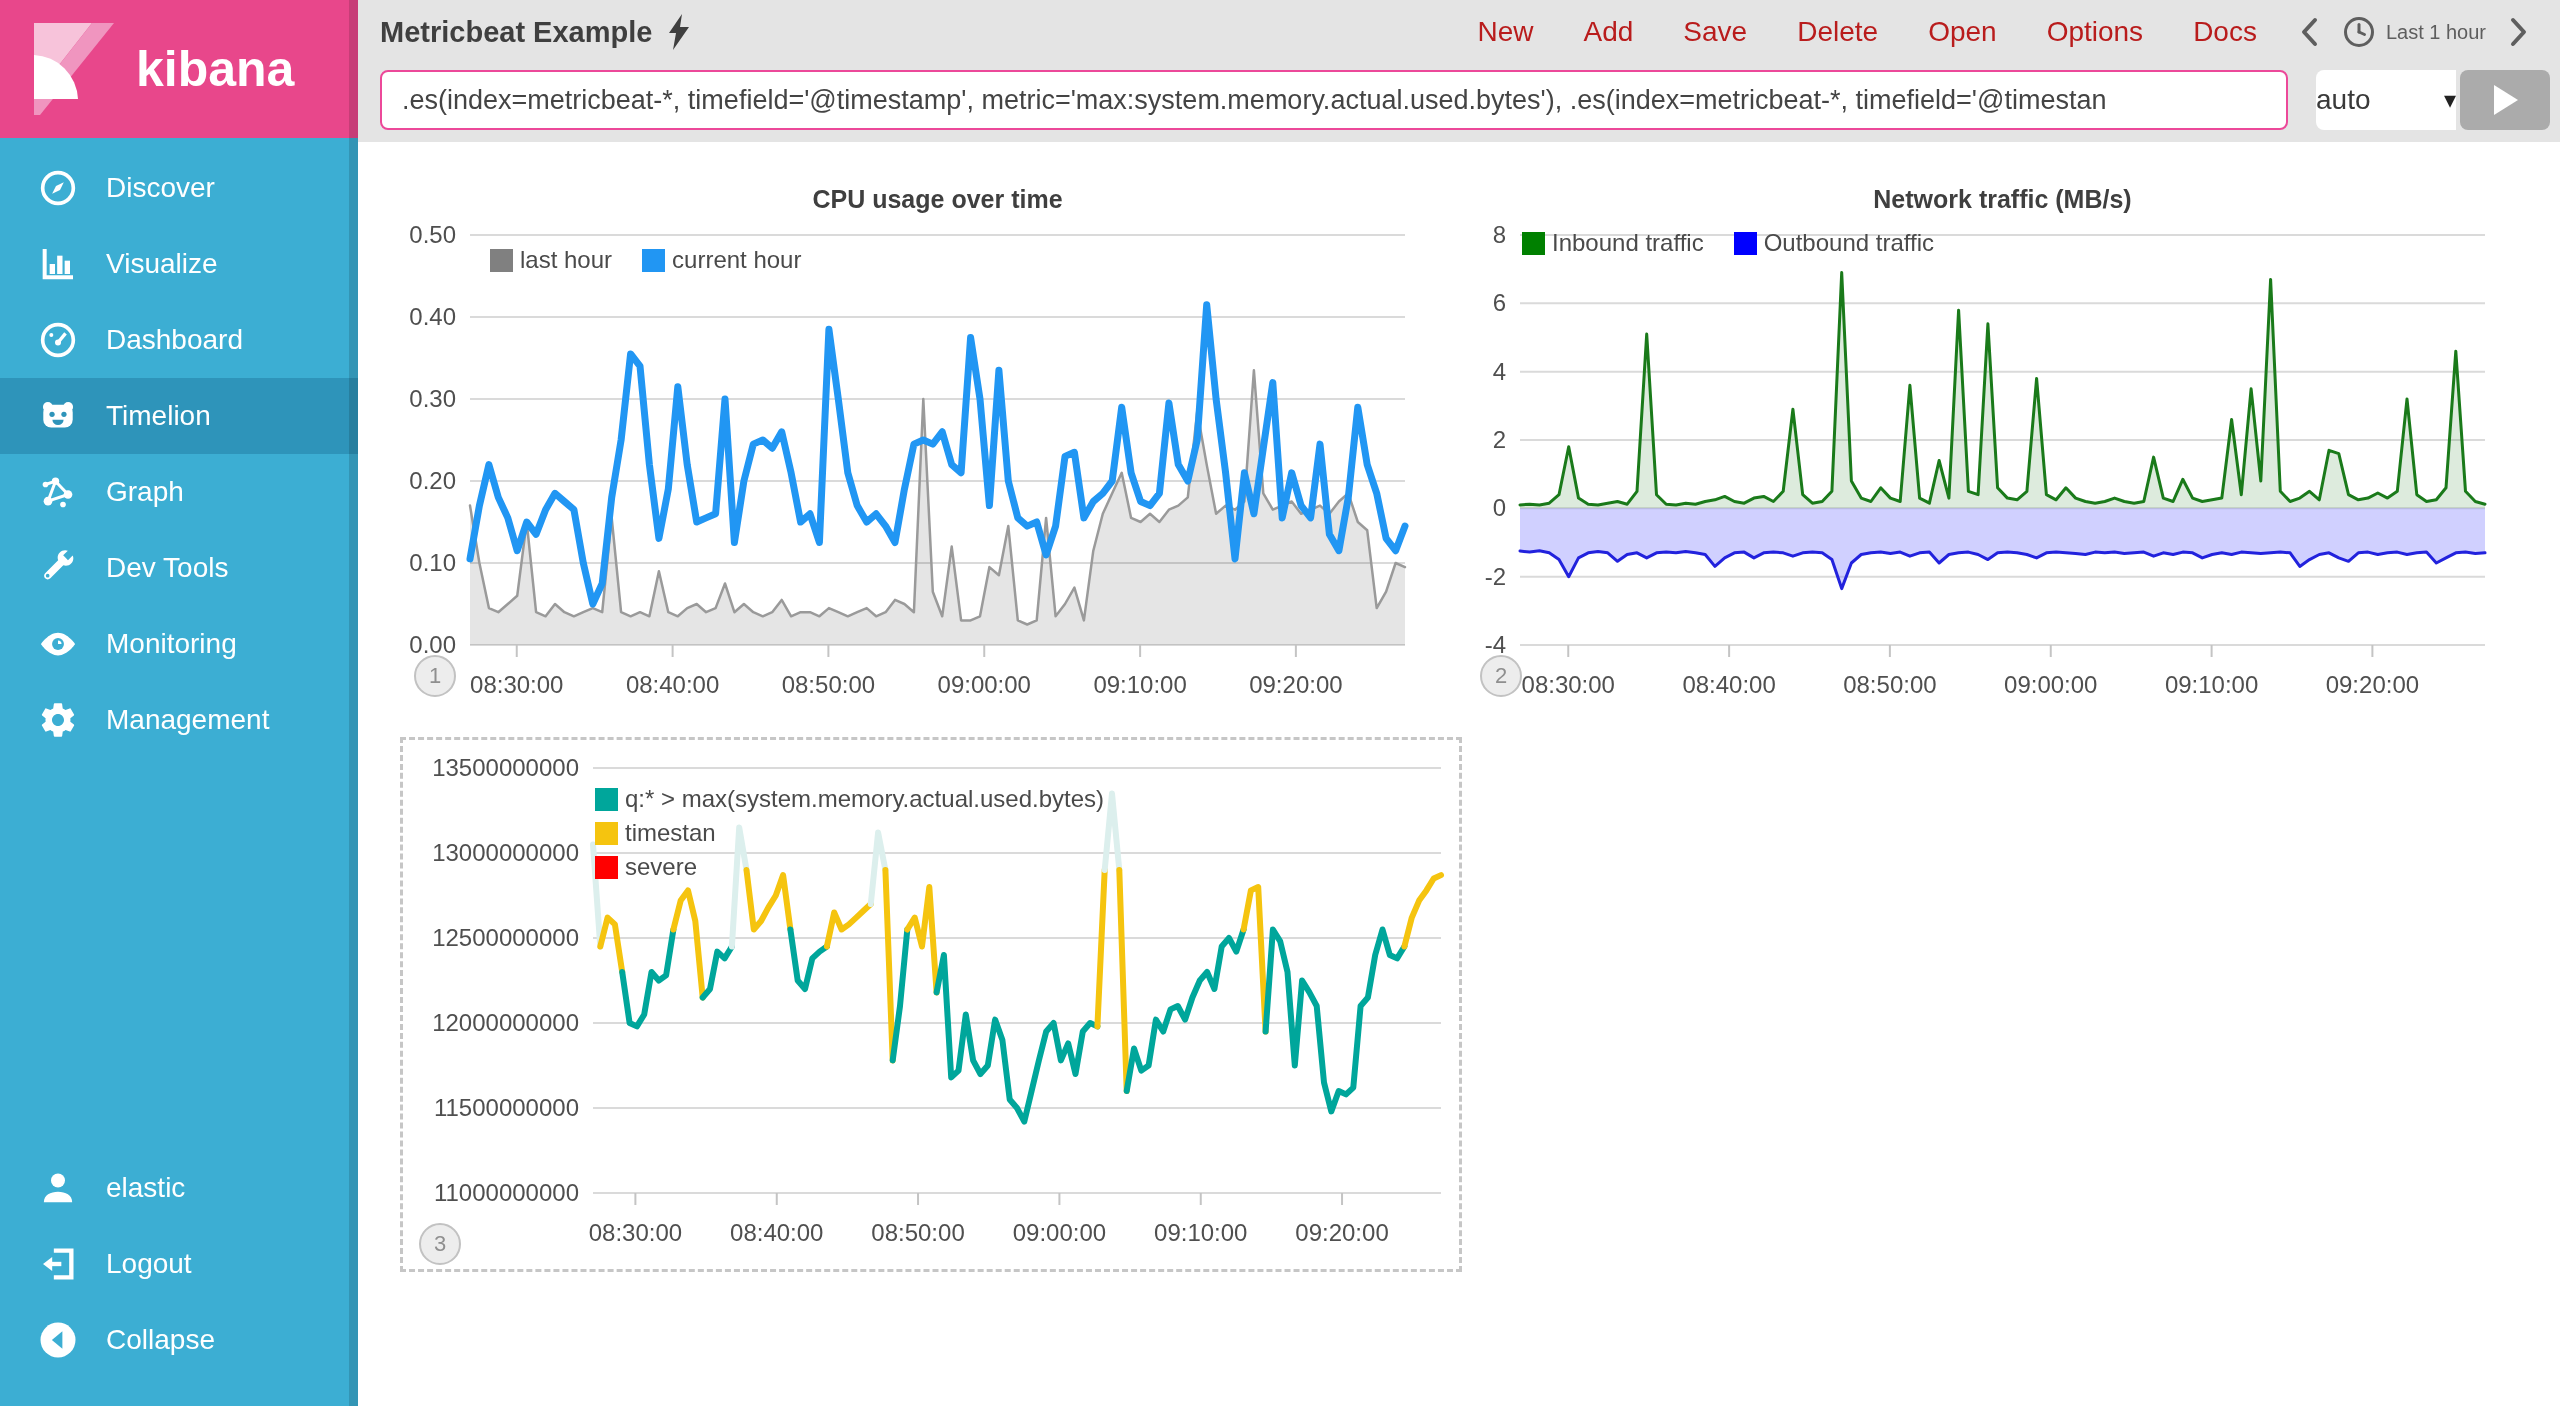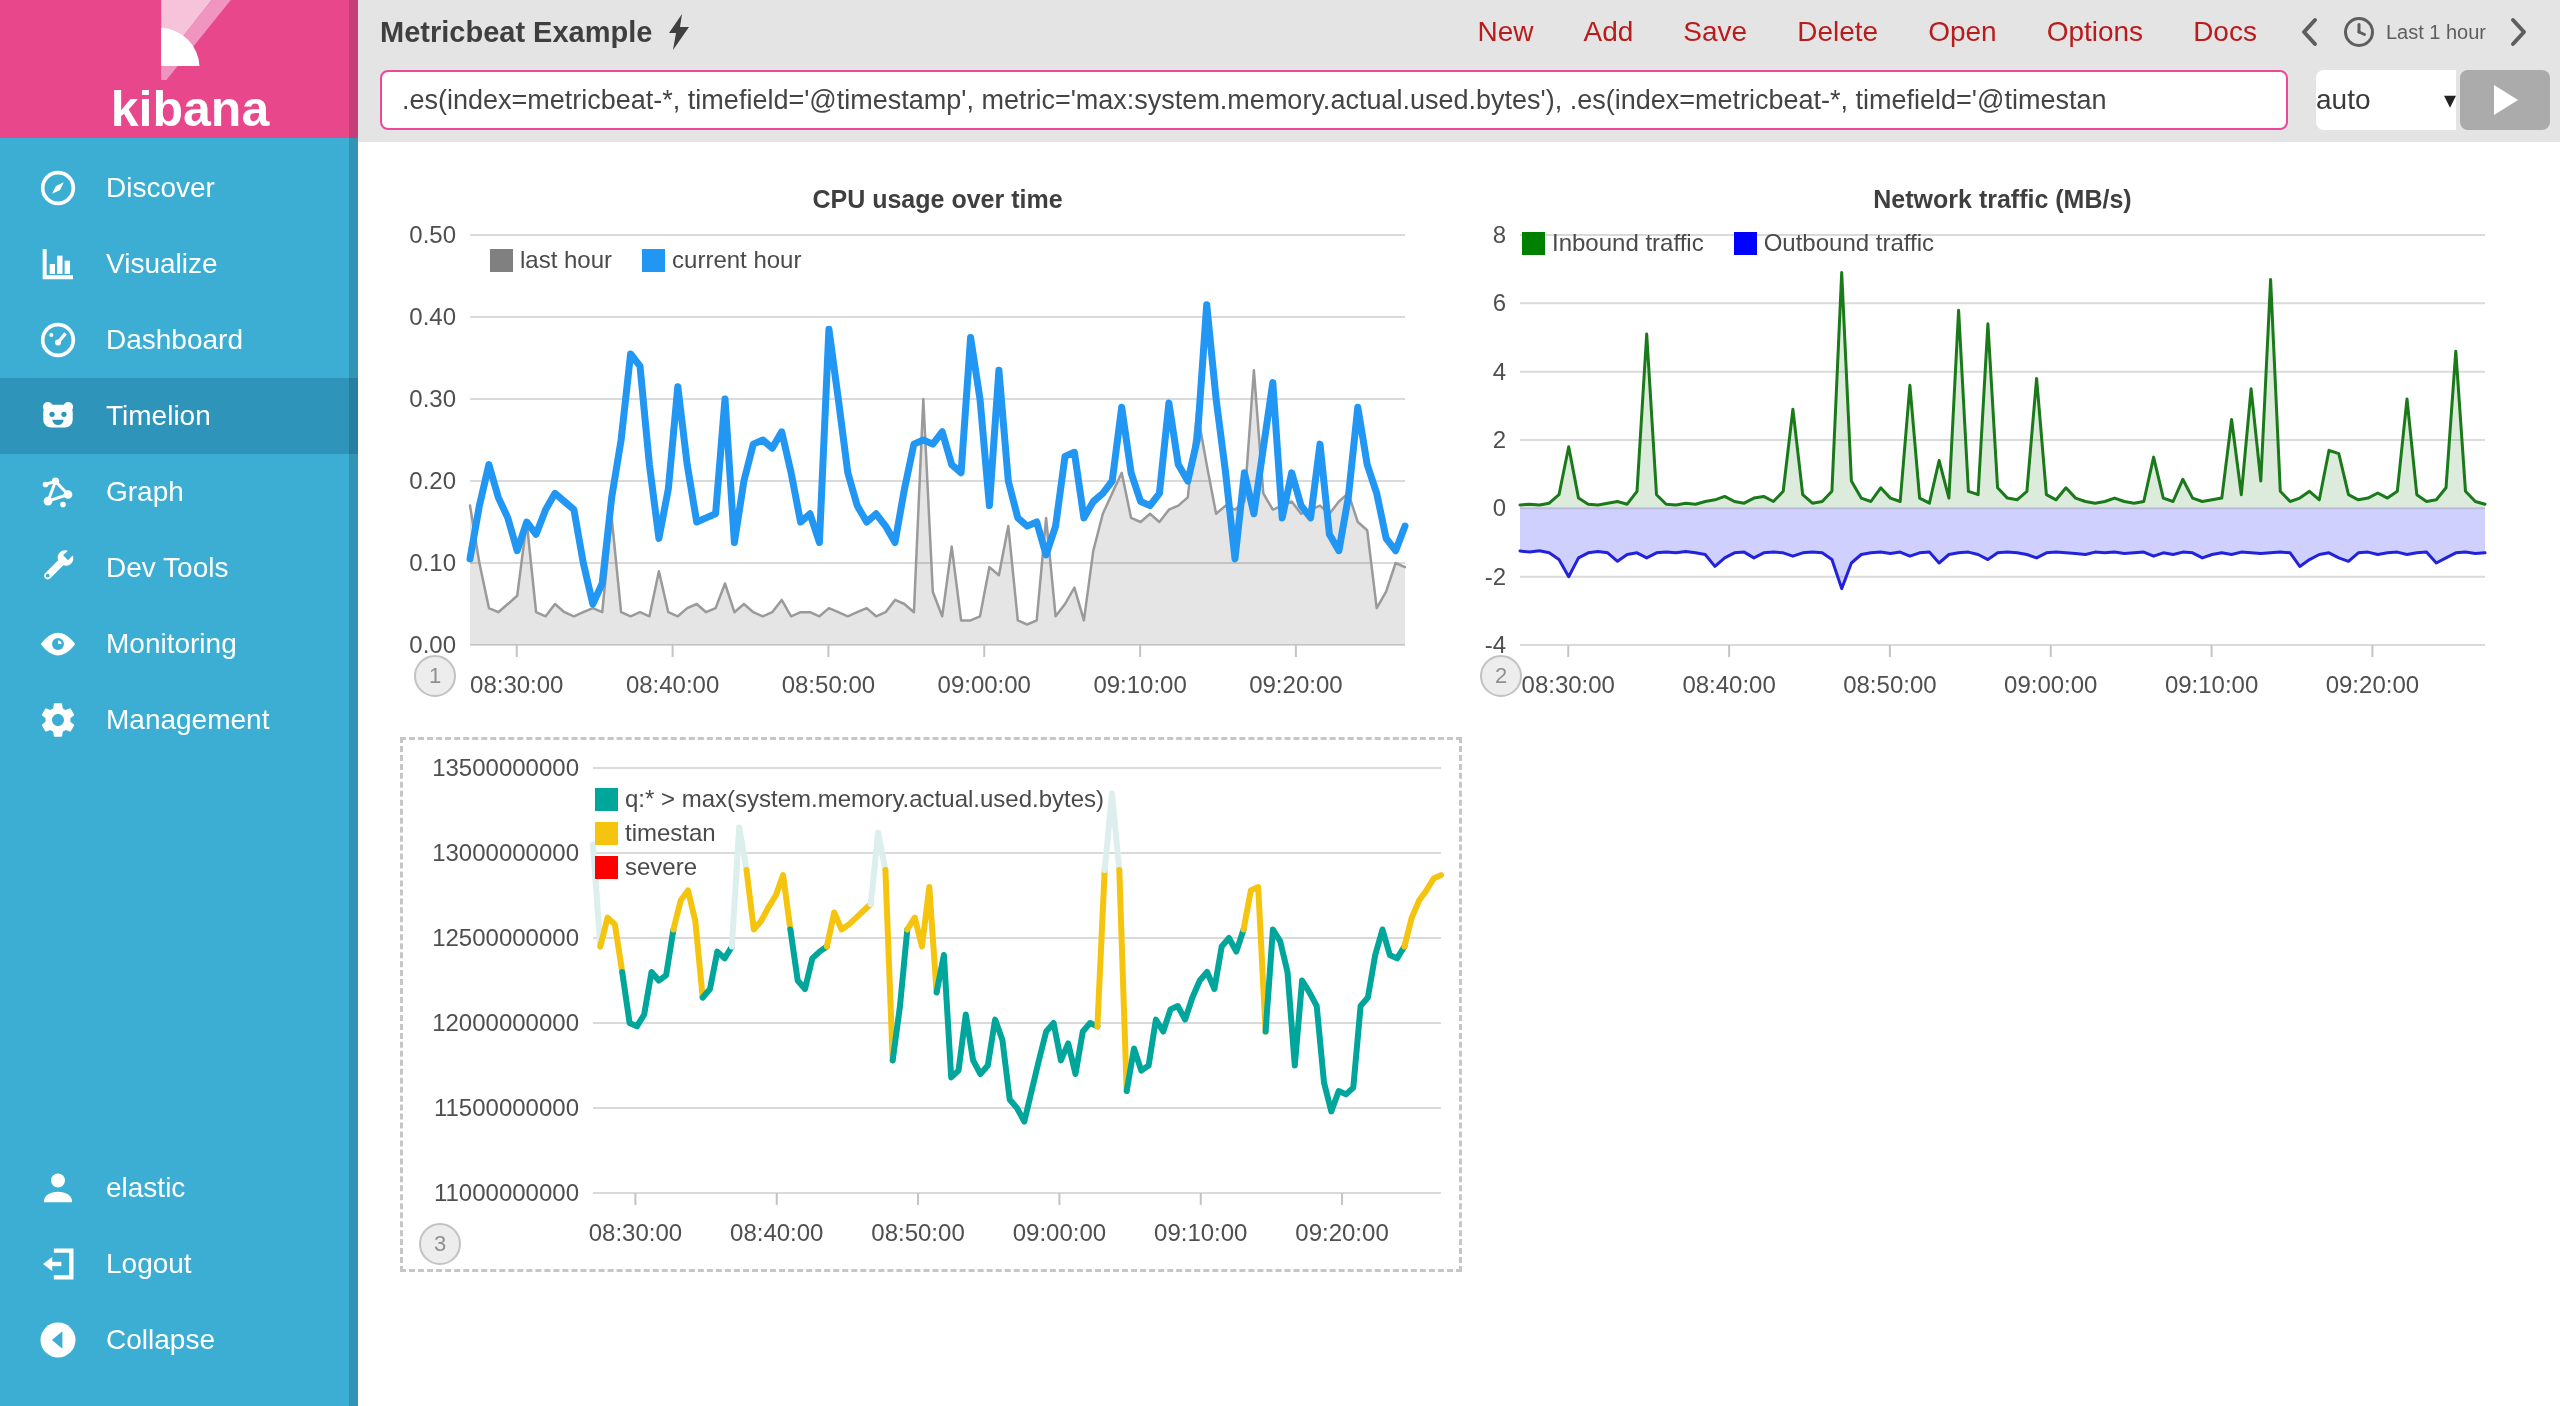--- a/index.html
+++ b/index.html
@@ -6,21 +6,21 @@
   html,body { width:2560px; height:1406px; overflow:hidden; background:#fff;
     font-family:"Liberation Sans", sans-serif; }
   .app { position:relative; width:2560px; height:1406px; }
 
   
   .sidebar { position:absolute; left:0; top:0; width:358px; height:1406px;
     background:#3CAED3; z-index:5; }
   .sidebar::after { content:""; position:absolute; right:0; top:0; width:9px; height:100%;
     background:rgba(0,0,0,0.14); }
   .logo { position:absolute; left:0; top:0; width:358px; height:138px; background:#E8478B;
-    display:flex; align-items:center; cursor:pointer;flex-direction:column; }
+    display:flex; align-items:center; cursor:pointer; }
   .logo-mark { margin-left:34px; }
   .logo-text { color:#fff; font-size:50px; font-weight:600; margin-left:22px; letter-spacing:0px; }
   .nav { position:absolute; top:150px; left:0; width:100%; }
   .nav-footer { position:absolute; bottom:28px; left:0; width:100%; }
   .nav-item { height:76px; display:flex; align-items:center; color:#fff; cursor:pointer; }
   .nav-item.selected { background:#2E94BA; }
   .nav-item .icn { width:44px; height:44px; margin-left:36px; flex:0 0 44px;
     display:flex; align-items:center; justify-content:center; }
   .nav-item .lbl { margin-left:26px; font-size:28px; font-weight:400; }
   .cutout { fill:#3CAED3; }

